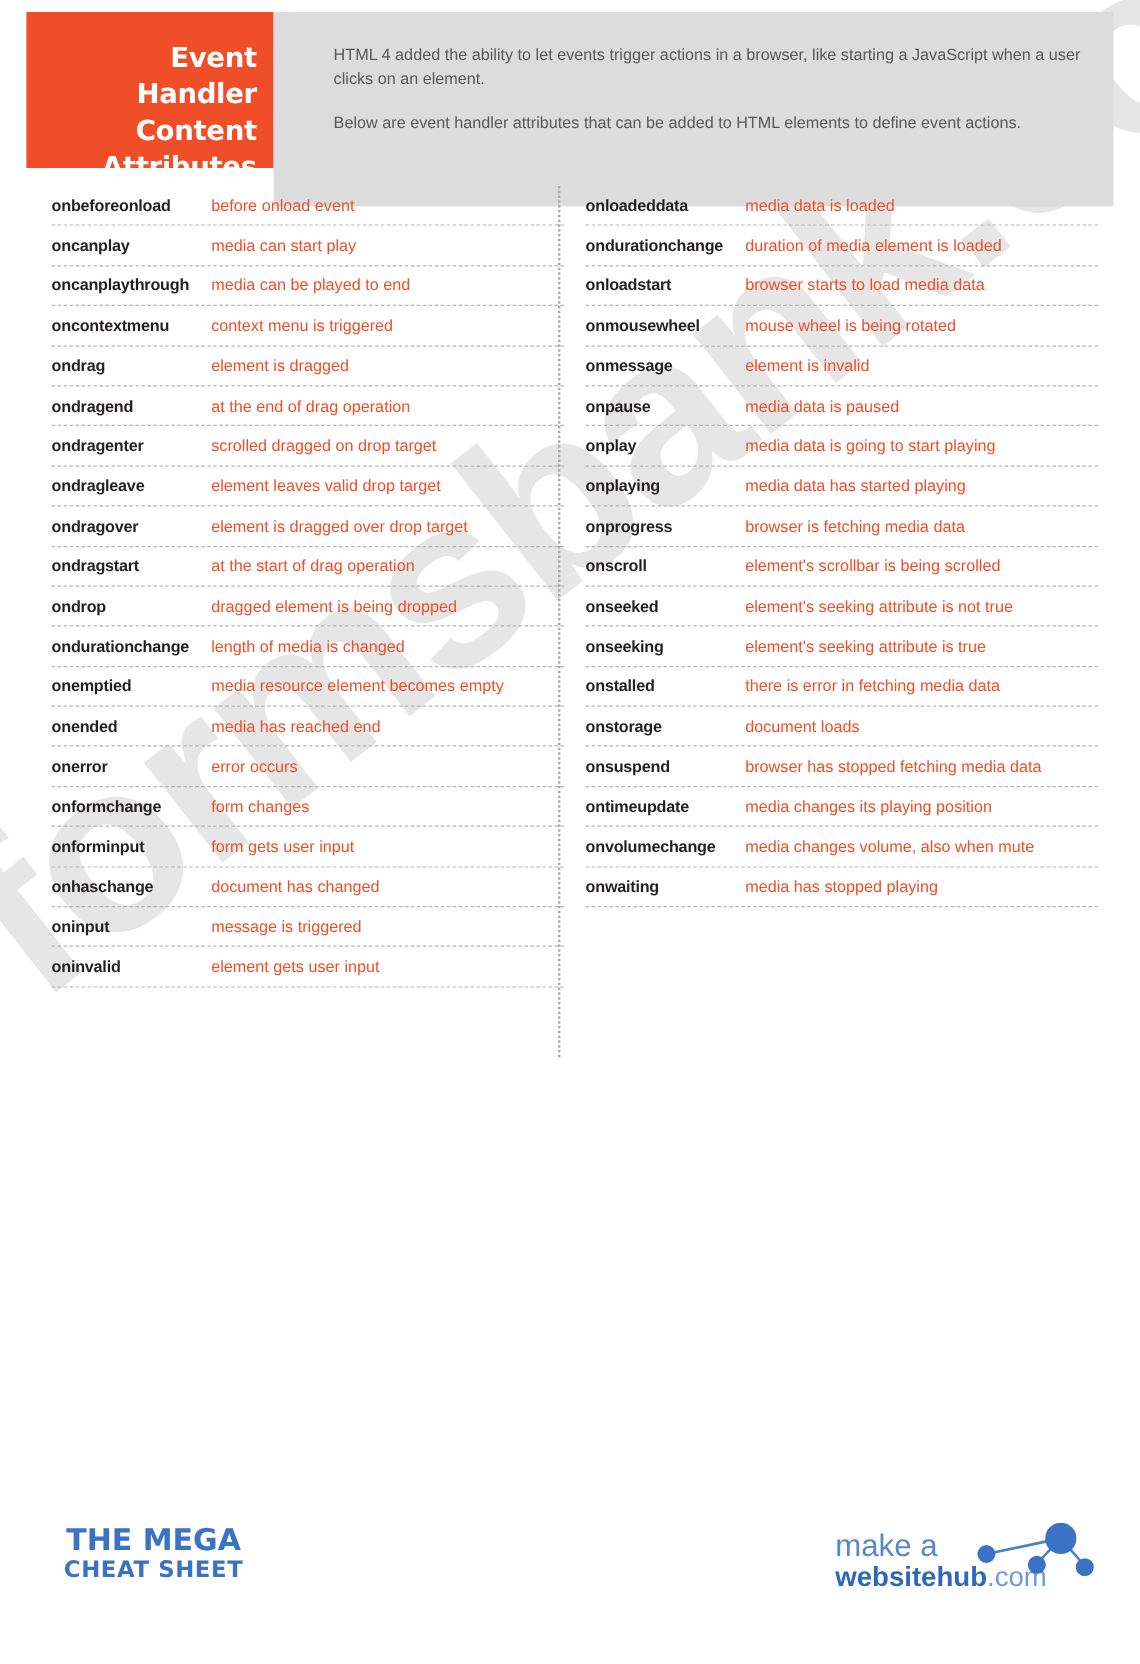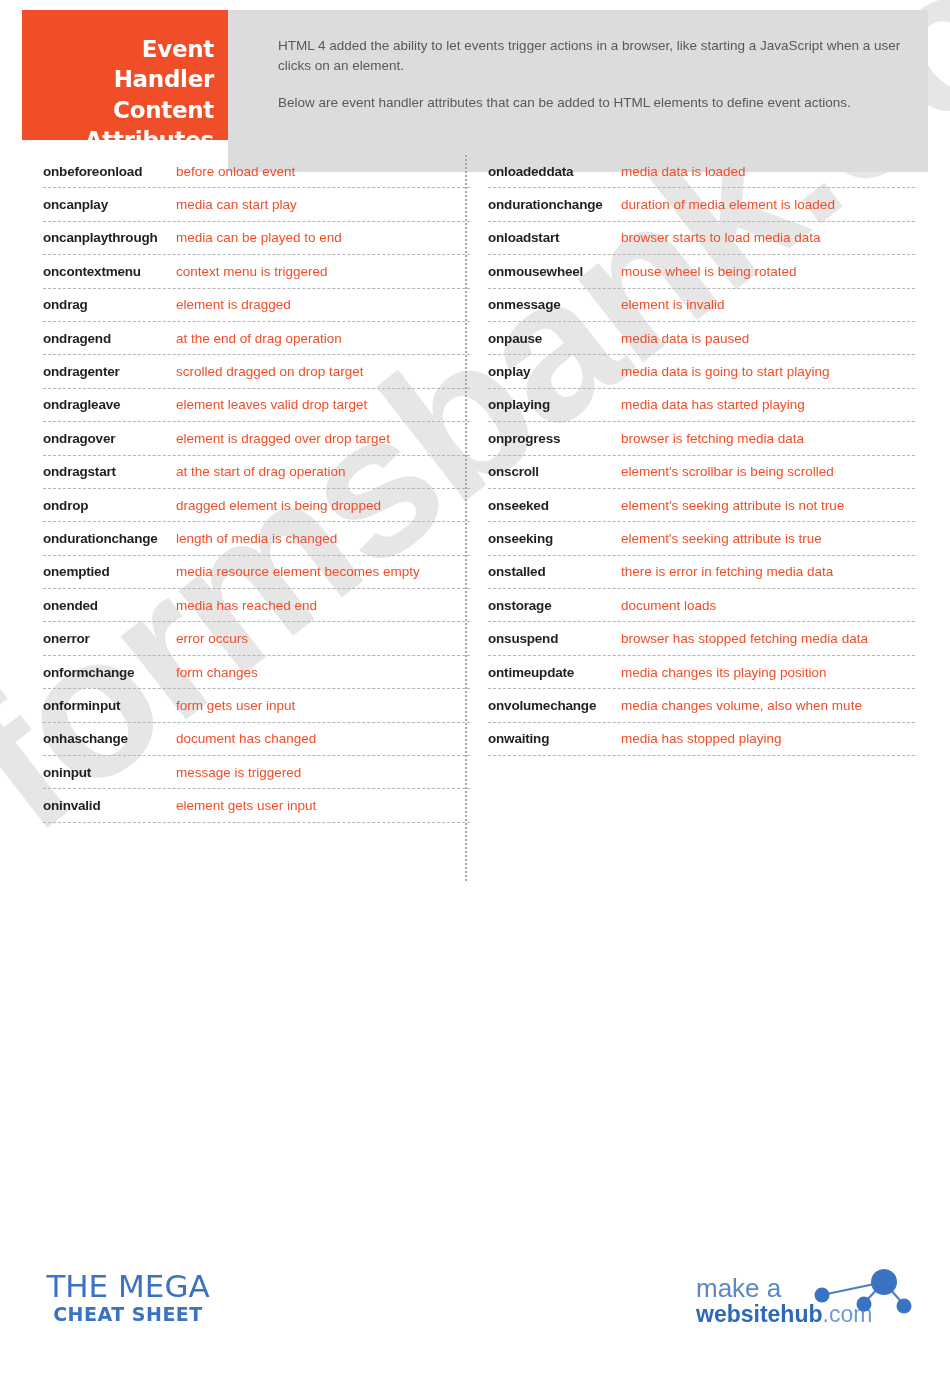--- a/index.html
+++ b/index.html
@@ -142,22 +142,22 @@
   }
   .mega-logo {
     position: absolute;
     left: 43px;
     top: 8px;
     text-align: center;
     width: 170px;
   }
   .mega-line1 {
     font-family: "DejaVu Sans", sans-serif;
-    font-size: 31px;
-    font-weight: normal;
+    font-size: 25px;
+    font-weight: bold;
     color: #3a72c4;
     letter-spacing: 0px;
     line-height: 1;
   }
   .mega-line2 {
     font-family: "DejaVu Sans", sans-serif;
     font-size: 19px;
     font-weight: bold;
     color: #3a72c4;
     letter-spacing: 0.5px;

